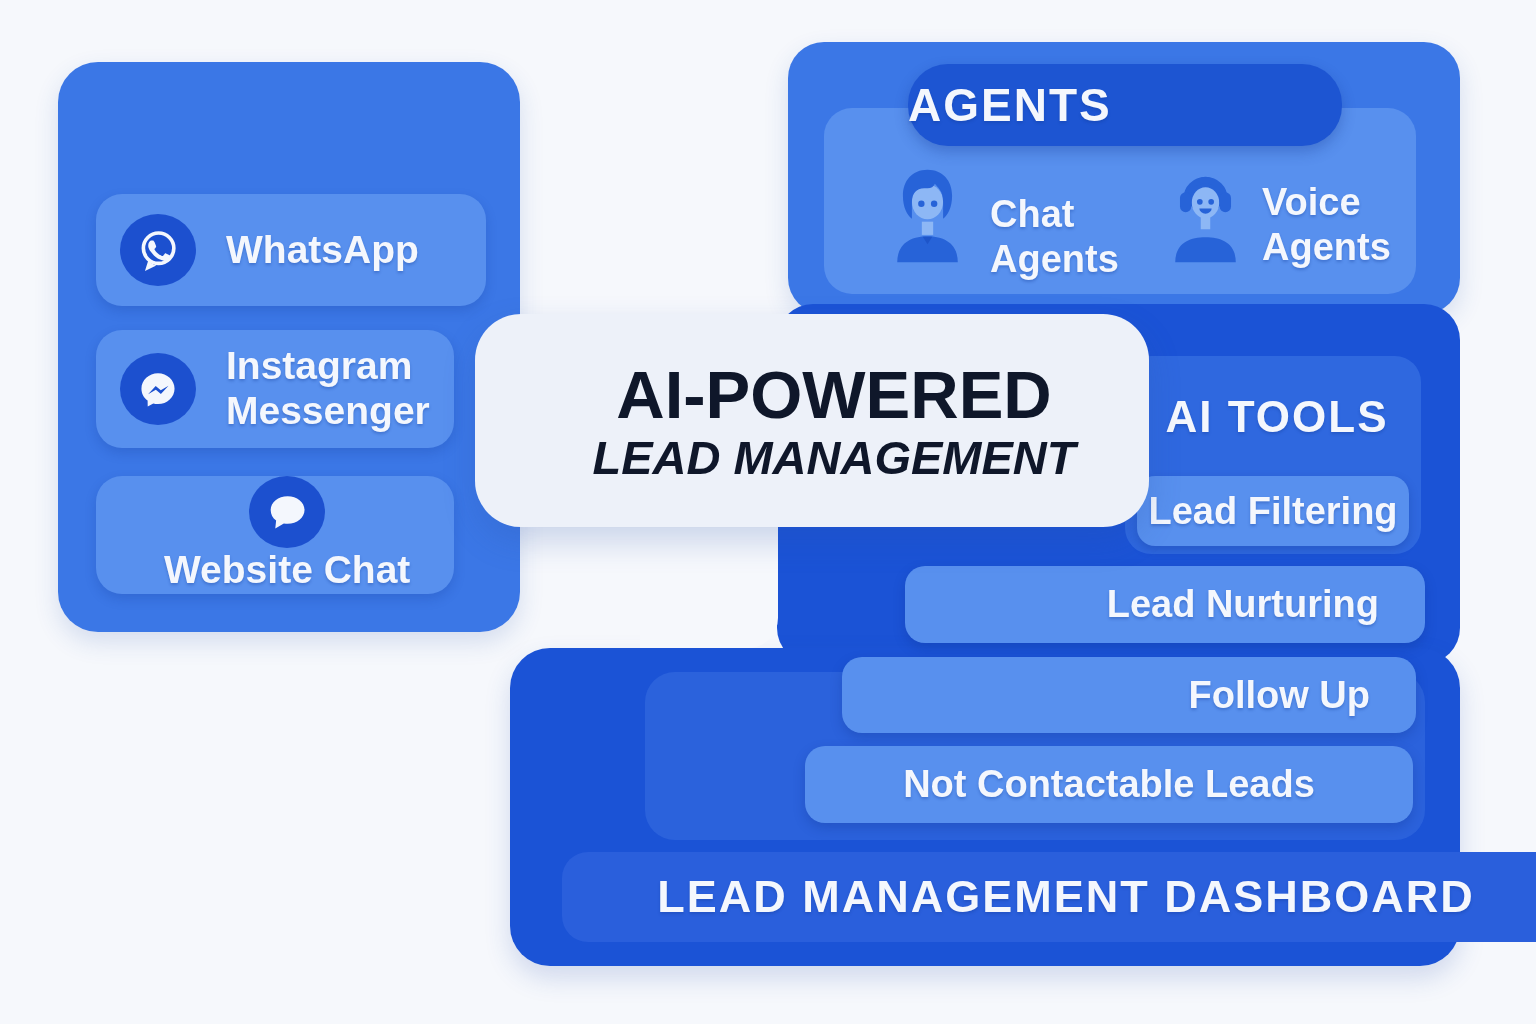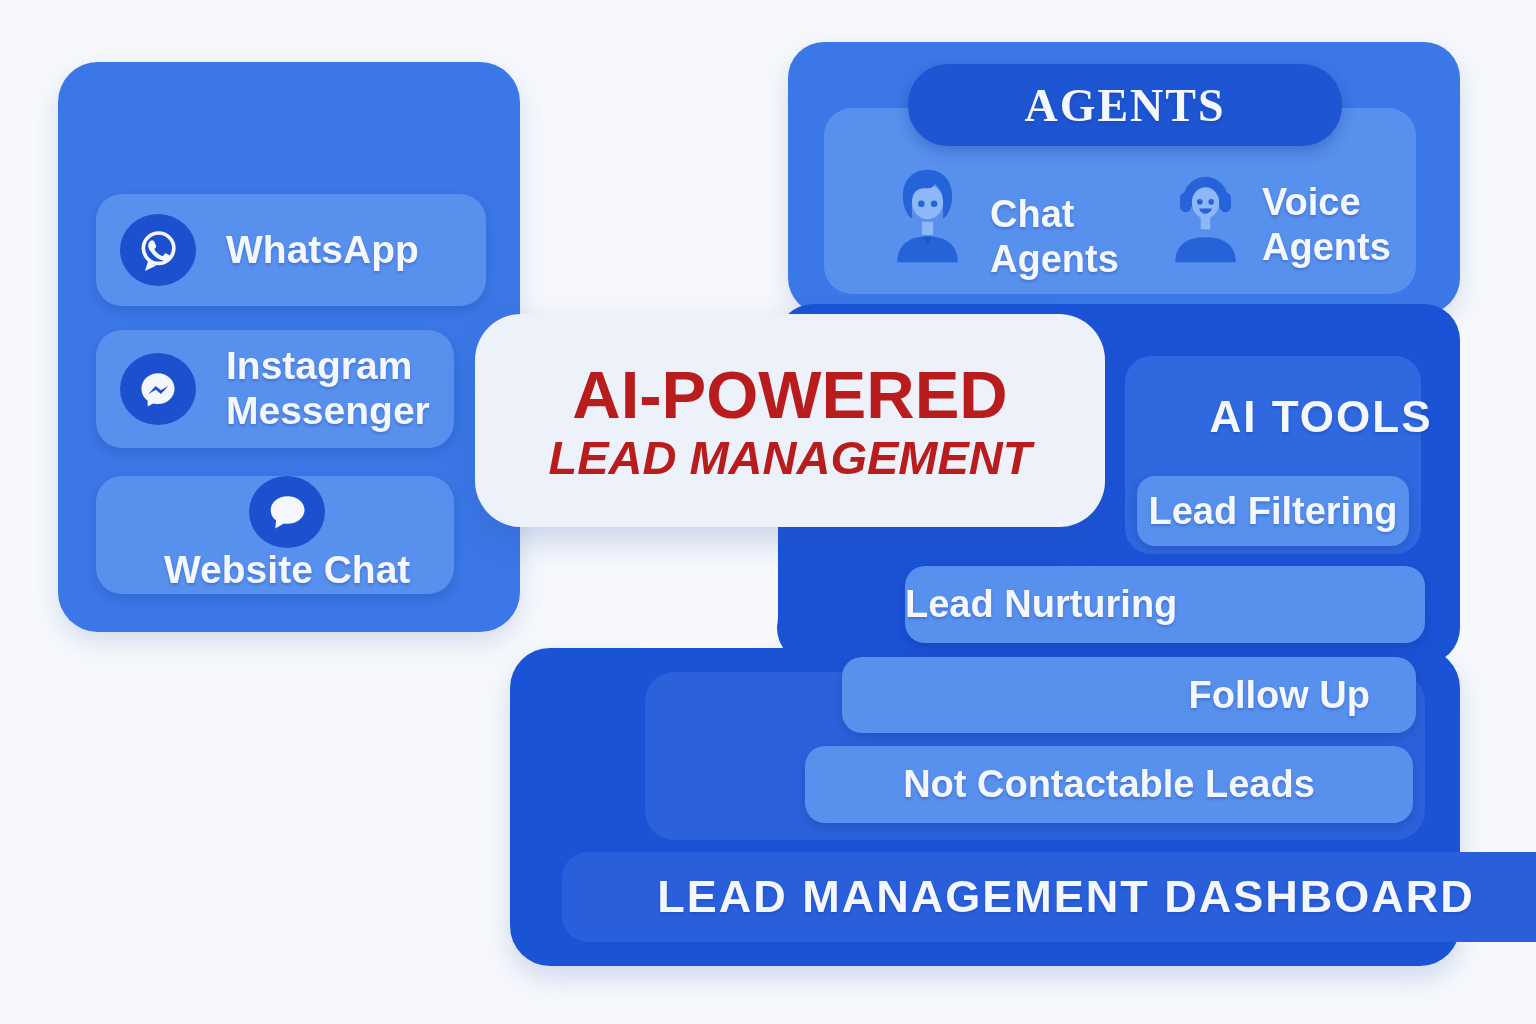--- a/index.html
+++ b/index.html
@@ -22,57 +22,57 @@
   .icon-circle{width:76px;height:72px;border-radius:50%;background:#1c50cf;margin-left:24px;
                flex:0 0 auto;display:flex;align-items:center;justify-content:center;}
   .icon-circle svg{width:58px;height:58px;}
   .channel-label{margin-left:30px;font-size:39px;line-height:1.15;width:252px;}
 
   
   #agents-panel{left:788px;top:42px;width:672px;height:272px;background:#3b77e6;border-radius:36px;
                 box-shadow:0 10px 24px rgba(40,80,170,.16);}
   #agents-lightbox{left:824px;top:108px;width:592px;height:186px;background:#5890ee;border-radius:28px;}
   #agents-pill{left:908px;top:64px;width:434px;height:82px;background:#1d55d2;border-radius:40px;
-               display:flex;align-items:center;justify-content:center;font-size:46px;letter-spacing:2px;
-               box-shadow:0 6px 14px rgba(16,50,140,.30);font-family:Liberation Serif, serif;}
+               display:flex;align-items:center;font-size:46px;letter-spacing:2px;
+               box-shadow:0 6px 14px rgba(16,50,140,.30);}
   .agent-figure{width:95px;height:104px;}
   #agent-chat-icon{left:880px;top:164px;}
   #agent-voice-icon{left:1158px;top:164px;}
   .agent-label{font-size:38px;line-height:1.18;width:172px;}
   #agent-chat-label{left:990px;top:192px;}
   #agent-voice-label{left:1262px;top:180px;}
 
   
   #dark-panel{left:777px;top:304px;width:683px;height:360px;background:#1b53d6;border-radius:36px;}
   #bottom-panel{left:510px;top:648px;width:950px;height:318px;background:#1b53d6;border-radius:40px;
                 box-shadow:0 12px 26px rgba(40,80,170,.18);}
   #corner-fillet{left:640px;top:520px;width:138px;height:128px;background:#f6f8fc;
                  border-bottom-right-radius:30px;}
   #inner-box{left:645px;top:672px;width:780px;height:168px;background:#2b62dc;border-radius:30px;}
 
   
   #ai-tools-box{left:1125px;top:356px;width:296px;height:198px;background:#2f68df;border-radius:26px;}
-  #ai-tools-title{left:1125px;top:392px;width:304px;text-align:center;font-size:44px;letter-spacing:2px;margin-left:44px;}
+  #ai-tools-title{left:1125px;top:392px;width:304px;text-align:center;font-size:44px;letter-spacing:2px;}
   #btn-lead-filtering{left:1137px;top:476px;width:272px;height:70px;background:#5890ee;border-radius:18px;
                       display:flex;align-items:center;justify-content:center;font-size:38px;
                       box-shadow:0 4px 10px rgba(12,45,130,.25);text-align:right;}
   .tool-bar{background:#5890ee;border-radius:20px;display:flex;align-items:center;font-size:38px;
             box-shadow:0 5px 12px rgba(12,45,130,.25);box-sizing:border-box;}
-  #bar-nurturing{left:905px;top:566px;width:520px;height:77px;padding-right:46px;}
+  #bar-nurturing{left:905px;top:566px;width:520px;height:77px;justify-content:flex-end;padding-right:46px;}
   #bar-followup{left:842px;top:657px;width:574px;height:76px;justify-content:flex-end;padding-right:46px;}
   #bar-notcontactable{left:805px;top:746px;width:608px;height:77px;justify-content:center;}
 
   
   #dashboard-bar{left:562px;top:852px;width:1008px;height:90px;background:#2a5fdc;border-radius:26px;
                  display:flex;align-items:center;justify-content:center;font-size:45px;letter-spacing:2px;}
 
   
   #title-box{left:475px;top:314px;width:630px;height:213px;background:#edf1f9;border-radius:46px;
              box-shadow:0 14px 32px rgba(40,80,170,.22);display:flex;flex-direction:column;
-             align-items:center;justify-content:center;color:#b91c1c;text-align:center;}
+             align-items:center;justify-content:center;color:#0f172a;text-align:center;padding-left:44px;}
   #title-line1{font-size:67px;line-height:1;}
   #title-line2{font-size:47px;margin-top:6px;line-height:1;font-style:italic;}
 </style>
 </head>
 <body>
 
 <div class="stage">
 
   <div class="abs" id="channels-panel"></div>
 

